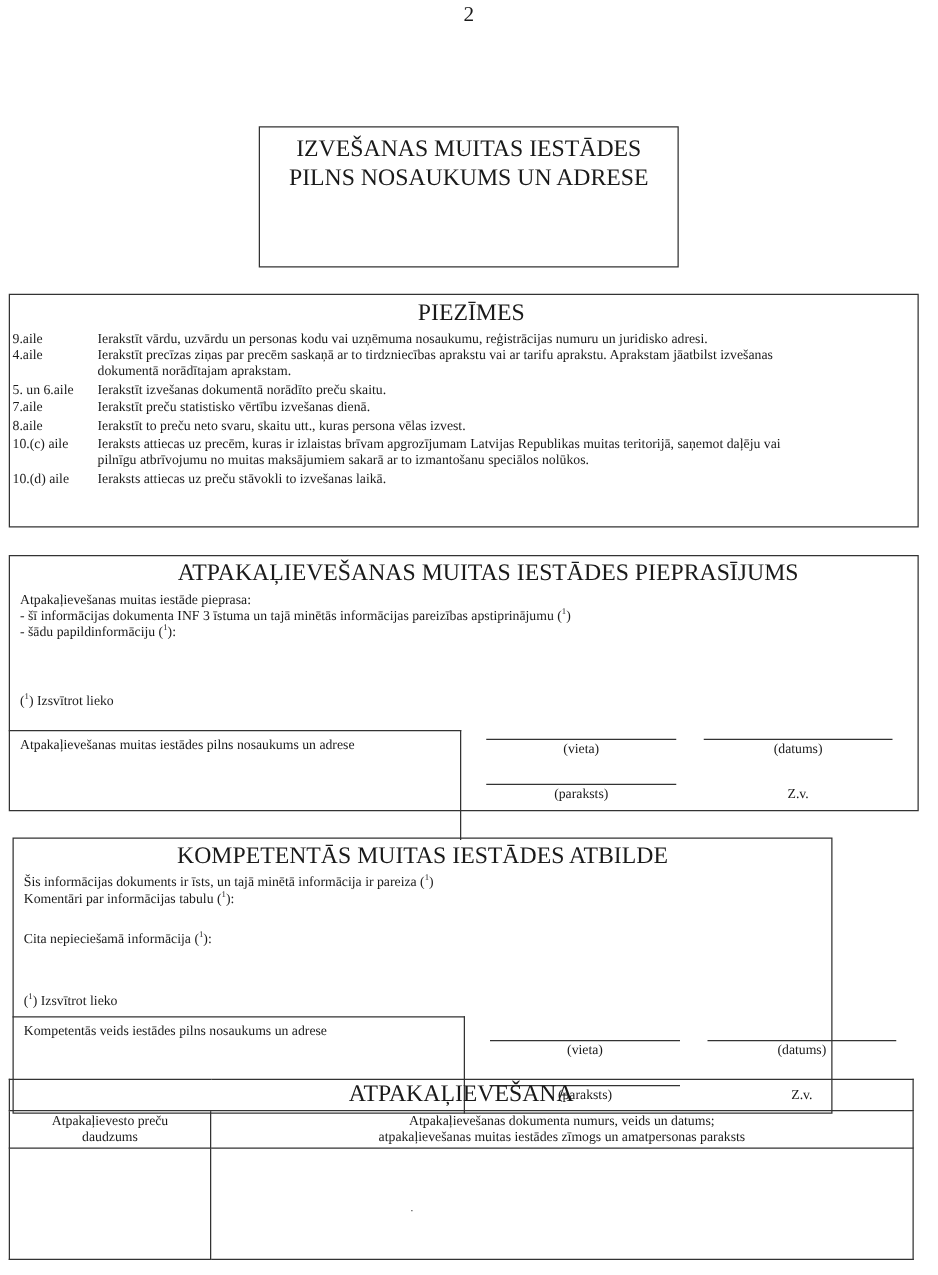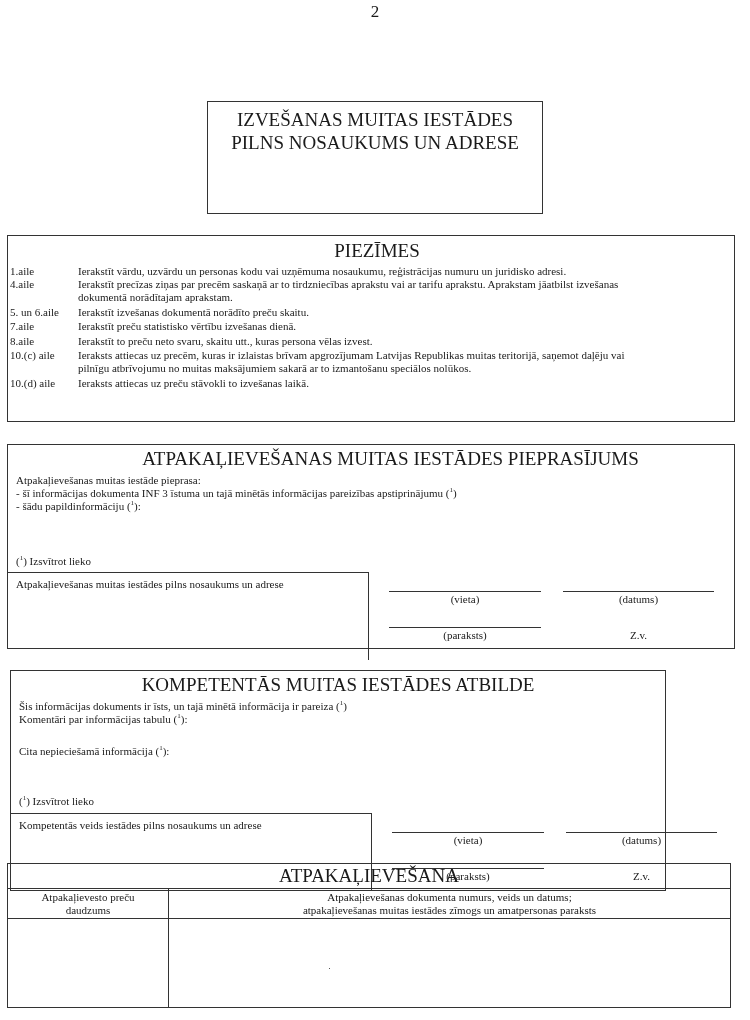--- a/index.html
+++ b/index.html
@@ -40,21 +40,21 @@
 <div class="abs page-num">2</div>
 
 <div class="box office-box">
   <div class="title">IZVEŠANAS MUITAS IESTĀDES</div>
   <div class="title t2">PILNS NOSAUKUMS UN ADRESE</div>
 </div>
 
 <div class="box notes-box">
   <div class="sec-title">PIEZĪMES</div>
   <div class="note" style="top:29px">
-    <span class="lbl">1.aile</span>
+    <span class="lbl">9.aile</span>
     <span class="txt">Ierakstīt vārdu, uzvārdu un personas kodu vai uzņēmuma nosaukumu, reģistrācijas numuru un juridisko adresi.</span>
   </div>
   <div class="note" style="top:42px">
     <span class="lbl">4.aile</span>
     <span class="txt">Ierakstīt precīzas ziņas par precēm saskaņā ar to tirdzniecības aprakstu vai ar tarifu aprakstu. Aprakstam jāatbilst izvešanas</span>
   </div>
   <div class="note" style="top:55px">
     <span class="txt">dokumentā norādītajam aprakstam.</span>
   </div>
   <div class="note" style="top:70px">
@@ -81,21 +81,21 @@
     <span class="txt">Ieraksts attiecas uz preču stāvokli to izvešanas laikā.</span>
   </div>
 </div>
 
 <div class="box req-box">
   <div class="sec-title" style="margin-top:3px">ATPAKAĻIEVEŠANAS MUITAS IESTĀDES PIEPRASĪJUMS</div>
   <div class="txtline" style="top:29px">Atpakaļievešanas muitas iestāde pieprasa:</div>
   <div class="txtline" style="top:42px"><span>- šī informācijas dokumenta INF 3 īstuma un tajā minētās informācijas pareizības apstiprinājumu (</span><span class="sup">1</span>)</div>
   <div class="txtline" style="top:55px"><span>- šādu papildinformāciju (</span><span class="sup">1</span>):</div>
   <div class="txtline" style="top:110px">(<span class="sup">1</span><span>) Izsvītrot lieko</span></div>
-  <div class="inner-box" style="top:127px; height:88px">
+  <div class="inner-box" style="top:139px; height:88px">
     <span class="lbl">Atpakaļievešanas muitas iestādes pilns nosaukums un adrese</span>
   </div>
   <div class="sigline" style="left:381px; top:146px; width:152px"></div>
   <div class="siglabel" style="left:381px; top:148px; width:152px">(vieta)</div>
   <div class="sigline" style="left:555px; top:146px; width:151px"></div>
   <div class="siglabel" style="left:555px; top:148px; width:151px">(datums)</div>
   <div class="sigline" style="left:381px; top:182px; width:152px"></div>
   <div class="siglabel" style="left:381px; top:184px; width:152px">(paraksts)</div>
   <div class="siglabel" style="left:555px; top:184px; width:151px">Z.v.</div>
 </div>

